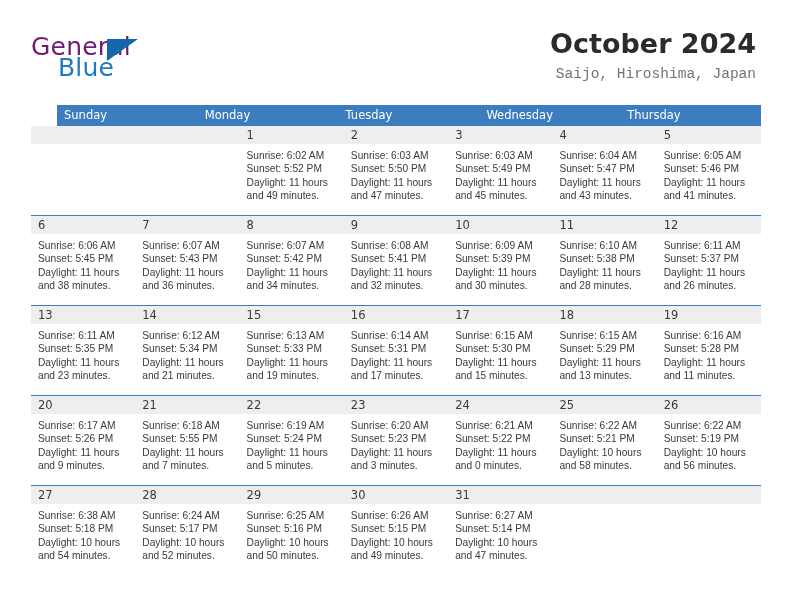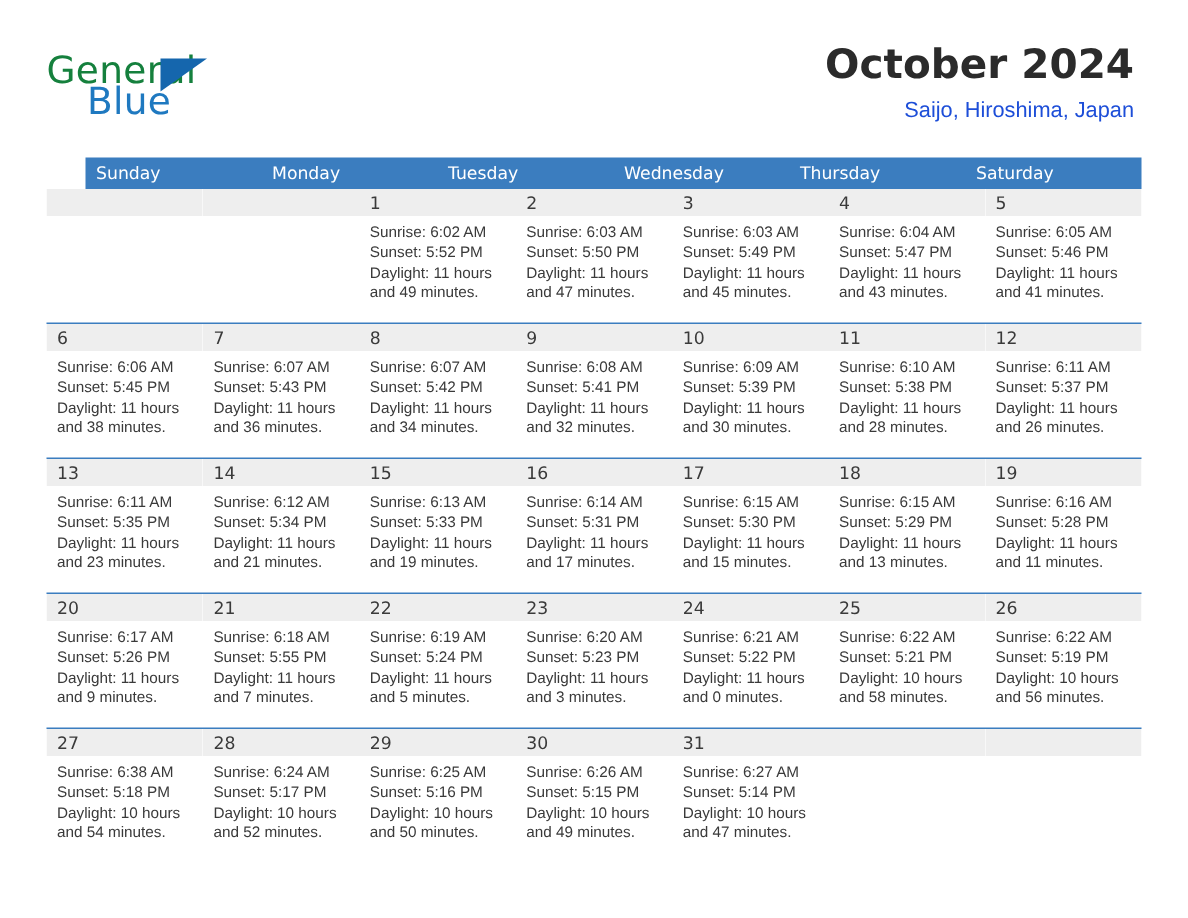--- a/index.html
+++ b/index.html
@@ -35,21 +35,21 @@
     top: 32px;
     width: 210px;
     height: 50px;
   }
   .brand-general {
     position: absolute;
     left: 0;
     top: 0;
     font-size: 25px;
     letter-spacing: 0.2px;
-    color: #15803d;
+    color: #701a75;
     font-family: "DejaVu Sans", sans-serif;
     font-weight: 400;
   }
   .brand-blue {
     position: absolute;
     left: 27px;
     top: 21px;
     font-size: 25px;
     letter-spacing: 0.2px;
     color: #1f79c0;
@@ -77,24 +77,24 @@
     font-size: 27px;
     color: #2b2b2b;
     font-weight: 700;
     line-height: 32px;
     font-family: "DejaVu Sans", sans-serif;
     white-space: nowrap;
   }
   .cal-sub {
     margin-top: 6px;
     font-size: 14.5px;
-    color: #1d4ed8;
+    color: #737373;
     font-weight: 400;
     line-height: 17px;
-    font-family: Liberation Sans, sans-serif;
+    font-family: Liberation Mono, monospace;
     white-space: nowrap;
   }
 
   
   .calendar {
     position: absolute;
     left: 31px;
     top: 105px;
     width: 730px;
   }
@@ -173,21 +173,20 @@
 
   </div>
 
   <div class="calendar">
     <div class="weekdays">
         <div class="weekday">Sunday</div>
         <div class="weekday">Monday</div>
         <div class="weekday">Tuesday</div>
         <div class="weekday">Wednesday</div>
         <div class="weekday">Thursday</div>
-        <div class="weekday">Saturday</div>
       </div>
     <div class="weeks">
         <div class="week">
           <div class="day">
             <div class="day-band empty">
               <div class="day-num"></div>
             </div>
             <div class="day-info"></div>
           </div>
           <div class="day">

